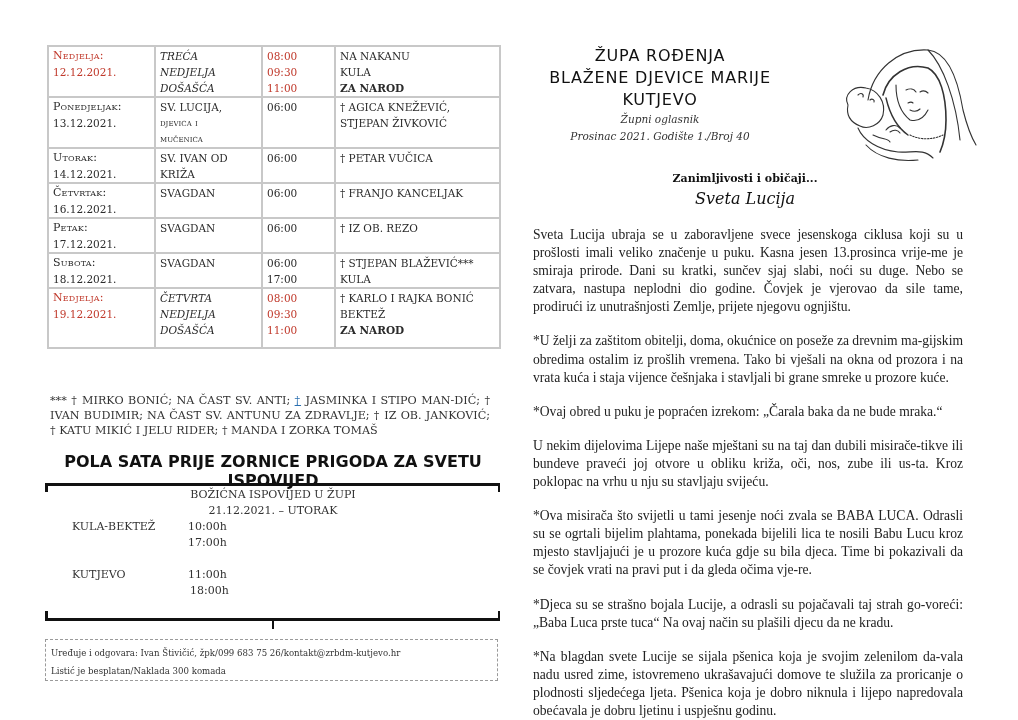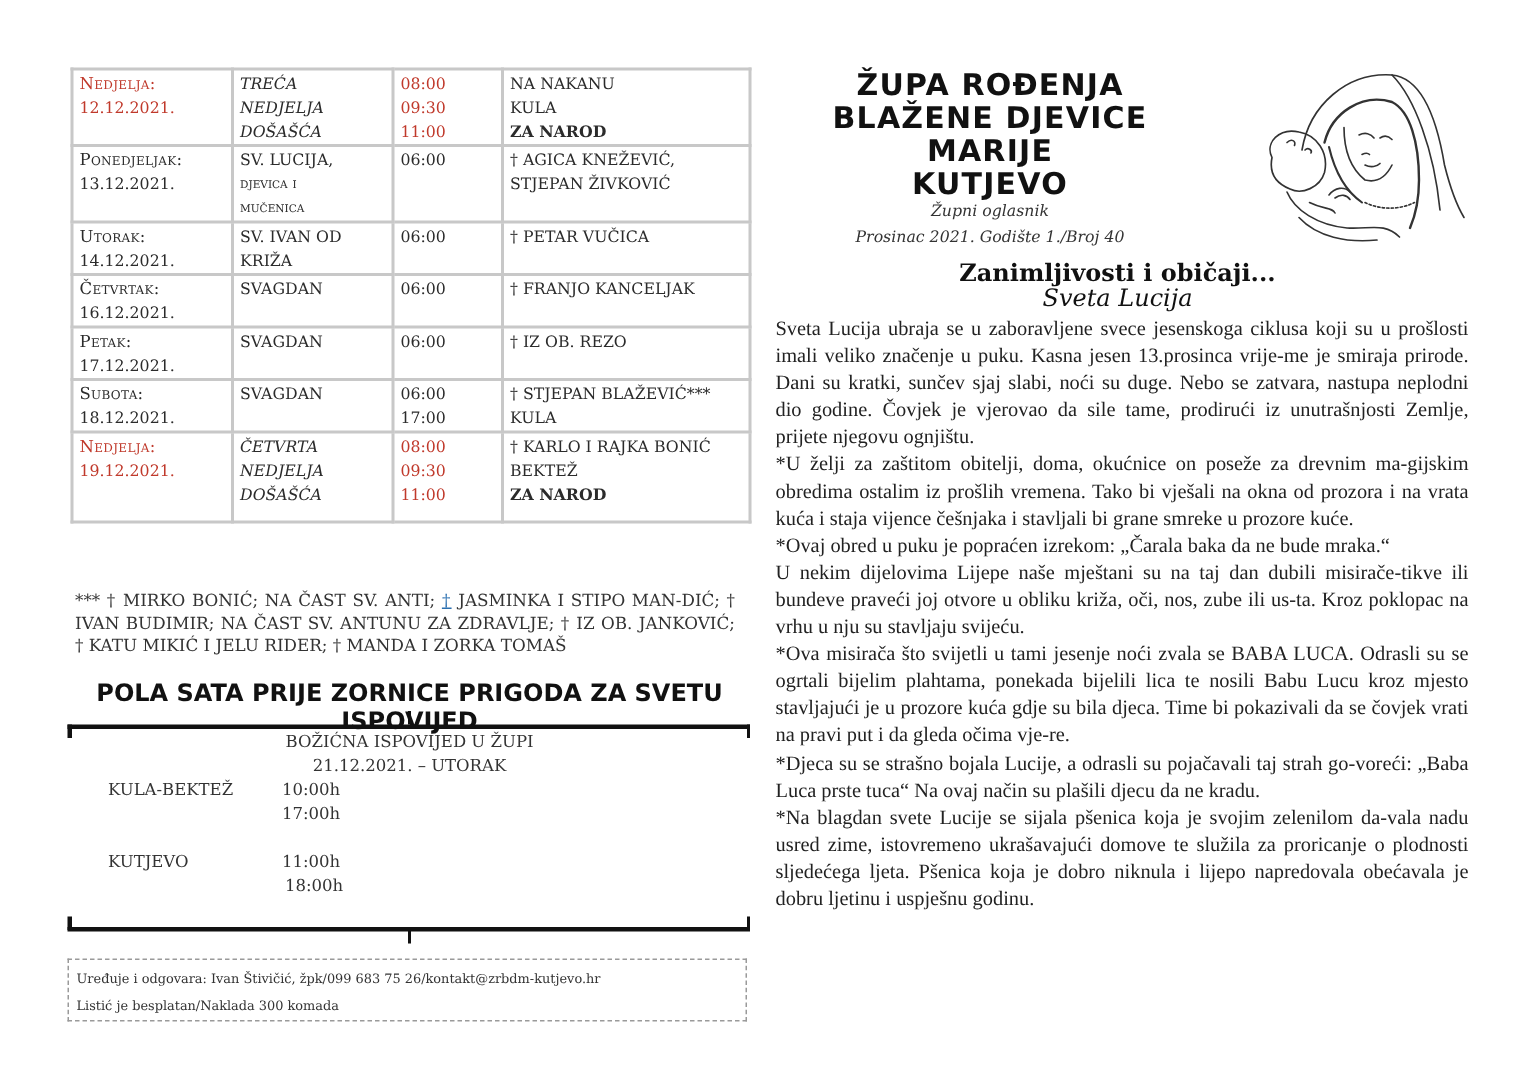--- a/index.html
+++ b/index.html
@@ -56,39 +56,39 @@
     border: 1.5px dashed #9a9a9a; box-sizing: border-box;
     font-size: 8.6px; color: #333; padding: 4px 5px;
     line-height: 18px;
   }
 
   
   #masthead {
     left: 540px; top: 45px; width: 240px; text-align: center;
     font-family: "DejaVu Sans", sans-serif; color: #111;
   }
-  .mast-line { font-size: 20px; letter-spacing: 0.8px; line-height: 22px; font-weight: bold; }
+  .mast-line { font-size: 16px; letter-spacing: 0.8px; line-height: 22px; font-weight: normal; }
   .mast-sub { font-family: "DejaVu Serif", serif; font-style: italic; font-size: 10.5px; line-height: 17px; color: #333; }
   #madonna { left: 828px; top: 40px; width: 150px; height: 125px; }
 
   
   #article-kicker {
     left: 510px; top: 172px; width: 470px; text-align: center;
-    font-family: "DejaVu Serif", serif; font-weight: bold; font-size: 16px; color: #111;
+    font-family: "DejaVu Serif", serif; font-weight: bold; font-size: 11px; color: #111;
   }
   #article-title {
     left: 510px; top: 189px; width: 470px; text-align: center;
     font-family: "DejaVu Serif", serif; font-style: italic; font-size: 16px; color: #111;
   }
   #article-body {
     left: 517px; top: 210px; width: 462px;
     font-family: "Liberation Serif", serif; font-size: 13.6px; line-height: 18.1px;
     color: #222; text-align: justify; hyphens: manual;
   }
-  #article-body p { margin: 0; }
+  #article-body p { margin: 16px; }
 </style>
 </head>
 <body>
 
 <table id="schedule">
   <colgroup>
       <col class="c1">
       <col class="c2">
       <col class="c3">
       <col class="c4">

